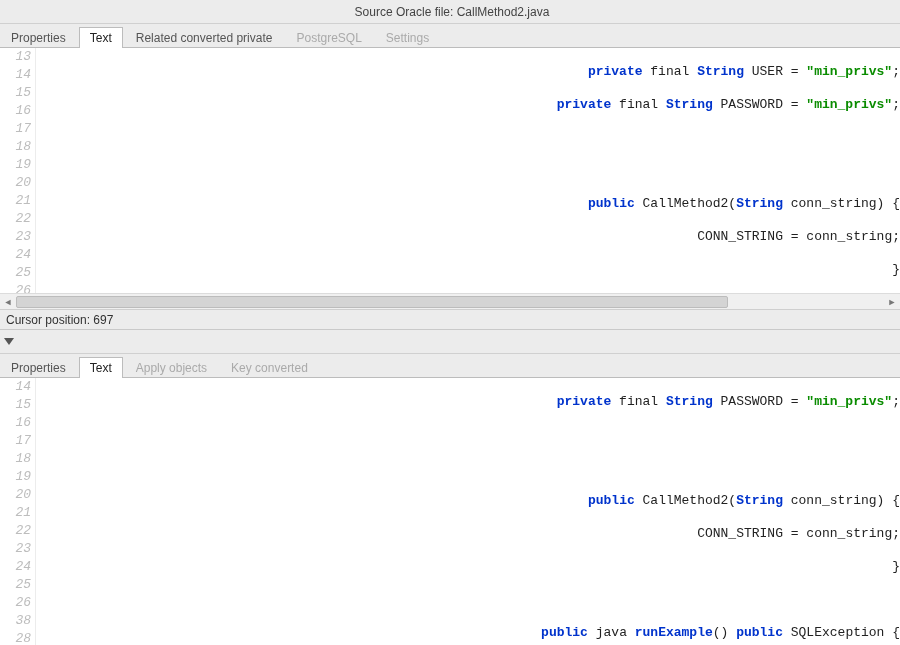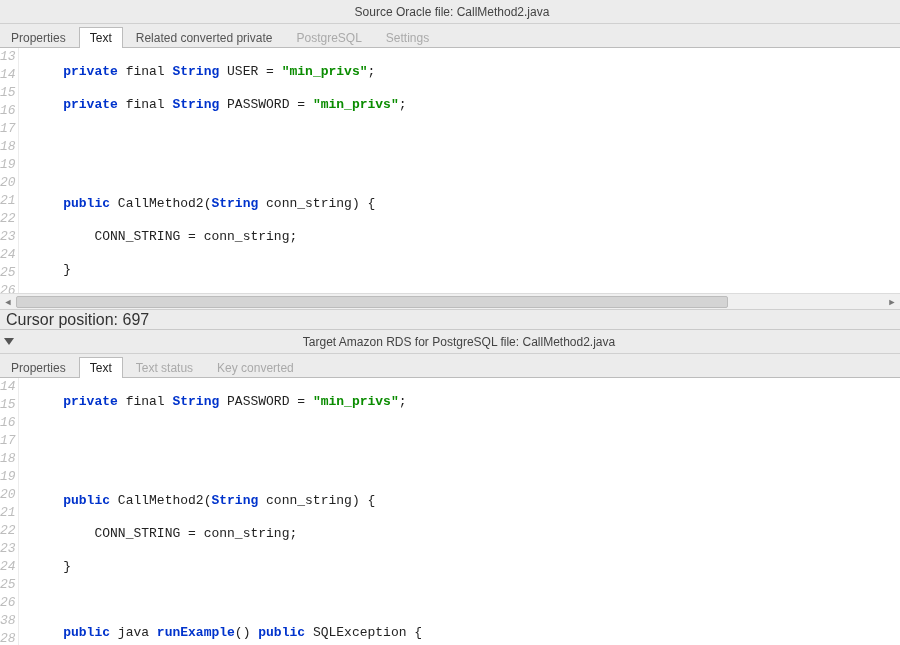--- a/index.html
+++ b/index.html
@@ -8,31 +8,31 @@
   .panel-top { height: 330px; border-bottom: 1px solid #c9c9c9; }
   .panel-bottom { height: 315px; }
   .title-row { display: flex; align-items: center; height: 24px; background: #ececec; padding-left: 4px; border-bottom: 1px solid #d0d0d0; }
   .title-text { flex: 1; text-align: center; font-size: 12px; color: #444; }
   .expander { width: 0; height: 0; border-left: 5px solid transparent; border-right: 5px solid transparent; border-top: 7px solid #555; margin-right: 4px; cursor: pointer; }
   .tabs { display: flex; align-items: flex-end; height: 24px; background: #ececec; padding-left: 0; gap: 2px; border-bottom: 1px solid #bcbcbc; }
   .tab { padding: 3px 10px 3px 10px; font-size: 12px; color: #555; border: 1px solid transparent; border-bottom: none; cursor: pointer; position: relative; top: 1px; }
   .tab.active { background: #fff; border-color: #bcbcbc; color: #222; }
   .tab.disabled { color: #aaa; cursor: default; }
   .code-wrap { position: relative; flex: 1; background: #fff; overflow: hidden; }
-  .gutter { position: absolute; left: 0; top: 0; bottom: 0; width: 19px; background: #fff; border-right: 1px solid #ececec; color: #bdbdbd; font-family: "Consolas","Courier New",monospace; font-size: 13px; text-align: right; padding-right: 4px; }
+  .gutter { position: absolute; left: 0; top: 0; bottom: 0; width: 36px; background: #fff; border-right: 1px solid #ececec; color: #bdbdbd; font-family: "Consolas","Courier New",monospace; font-size: 13px; text-align: right; padding-right: 4px; }
   .code { position: absolute; left: 28px; right: 0; top: 0; bottom: 0; overflow: hidden; font-family: "Consolas","Courier New",monospace; font-size: 13px; white-space: pre; color: #222; padding-left: 4px; }
-  .line { height: 18px; line-height: 18px; }
+  .line { height: 18px; line-height: 18px; text-align: right; }
   .gline { height: 18px; line-height: 18px; font-style: italic; }
   .kw { color: #0033cc; font-weight: bold; }
   .str { color: #0a8c00; font-weight: bold; }
   .hscroll { height: 16px; background: #f0f0f0; border-top: 1px solid #dcdcdc; display: flex; align-items: center; position: relative; }
   .sc-btn { width: 16px; height: 16px; display: flex; align-items: center; justify-content: center; cursor: pointer; color:#777; font-size:9px; }
   .sc-track { flex:1; height: 16px; position: relative; }
   .sc-thumb { position: absolute; left: 0; top: 2px; height: 12px; width: 82%; background: #d4d4d4; border:1px solid #bcbcbc; border-radius:2px; }
-  .status { height: 20px; line-height: 20px; padding-left: 6px; font-size: 16px; background: #ececec; border-top: 1px solid #cfcfcf; color: #333; }
+  .status { height: 20px; line-height: 20px; padding-left: 6px; font-size: 12px; background: #ececec; border-top: 1px solid #cfcfcf; color: #333; }
 </style>
 </head>
 <body>
 
 <div class="panel panel-top">
   <div class="title-row">
     <span class="title-text">Source Oracle file: CallMethod2.java</span>
   </div>
   <div class="tabs">
     <div class="tab">Properties</div>
@@ -84,26 +84,25 @@
         <div class="sc-thumb"></div>
       </div>
     <div class="sc-btn">►</div>
   </div>
   <div class="status">Cursor position: 697</div>
 </div>
 
 <div class="panel panel-bottom">
   <div class="title-row">
     <div class="expander"></div>
-    <span class="title-text">Target Amazon RDS for PostgreSQL file: CallMethod2.java</span>
   </div>
   <div class="tabs">
     <div class="tab">Properties</div>
     <div class="tab active">Text</div>
-    <div class="tab disabled">Text status</div>
+    <div class="tab disabled">Apply objects</div>
     <div class="tab disabled">Key converted</div>
   </div>
   <div class="code-wrap">
     <div class="gutter">
       <div class="gline">14</div>
       <div class="gline">15</div>
       <div class="gline">16</div>
       <div class="gline">17</div>
       <div class="gline">18</div>
       <div class="gline">19</div>

